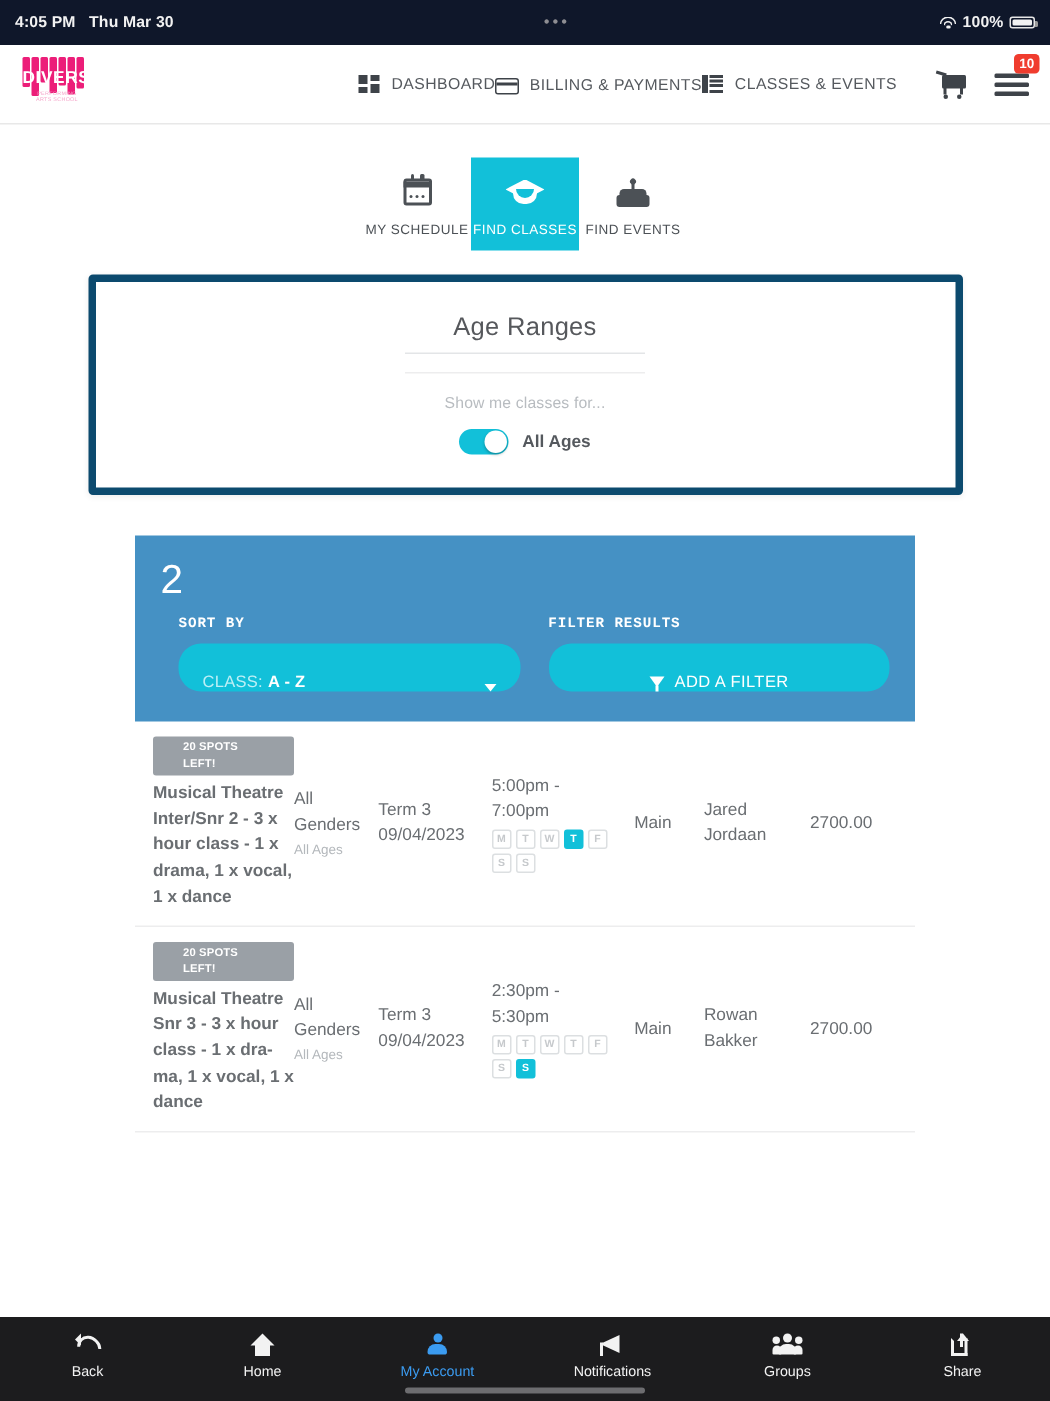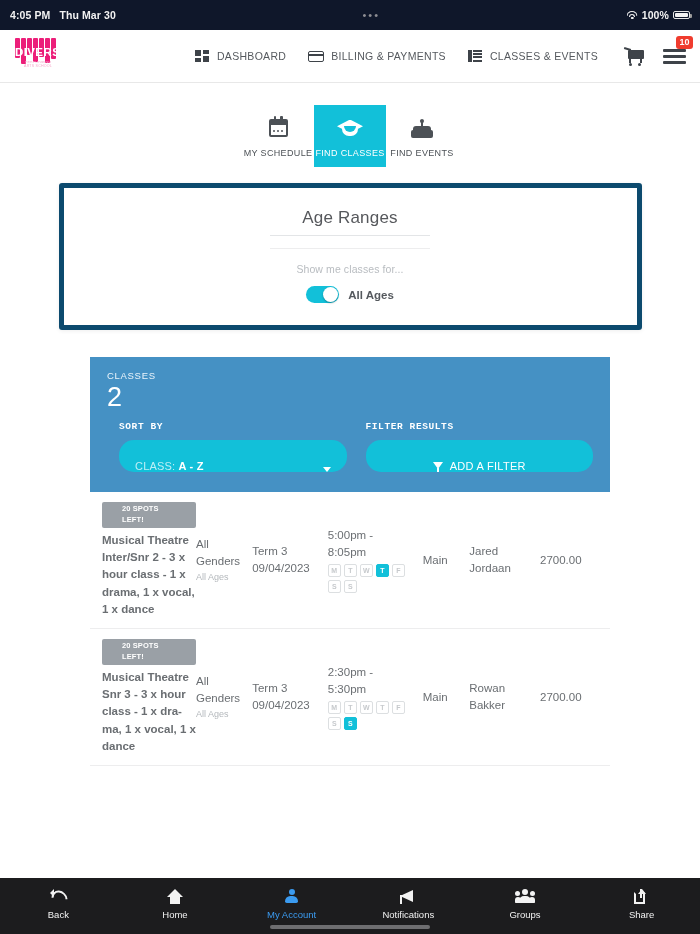--- a/index.html
+++ b/index.html
@@ -51,21 +51,21 @@
     font-size: 11.5px; font-weight: 800; letter-spacing: .4px;
     color: #fff; text-align: center; font-family: "Liberation Sans", sans-serif;
     -webkit-text-stroke: 0;
   }
   .logo .sub {
     position:absolute; left: 6px; top: 24px; width: 36px; height: 7px;
     font-size: 3.6px; color: #f5a8cb; letter-spacing: .2px; line-height: 3.6px; text-align:center;
     overflow: hidden;
   }
 
-  .nav { margin-left: auto; display: flex; align-items: flex-start; gap: 22px; }
+  .nav { margin-left: auto; display: flex; align-items: flex-end; }
   .nav-item { display: flex; align-items: center; gap: 7px; cursor: pointer; }
   .nav-item .lbl { font-size: 10.5px; color: #55595e; letter-spacing: .3px; white-space: nowrap; }
   .ic { width: 15px; height: 13px; position: relative; flex: 0 0 auto; }
   
   .ic-dash i { position:absolute; background:#3e4349; }
   .ic-dash i:nth-child(1){left:0;top:0;width:6px;height:6px;}
   .ic-dash i:nth-child(2){left:8px;top:0;width:6px;height:4px;}
   .ic-dash i:nth-child(3){left:0;top:8px;width:6px;height:4px;}
   .ic-dash i:nth-child(4){left:8px;top:6px;width:6px;height:6px;}
   
@@ -358,21 +358,20 @@
     <div class="hint">Show me classes for...</div>
     <div class="toggle-row">
       <div class="switch">
           <span class="knob"></span>
         </div>
       <span class="tlbl">All Ages</span>
     </div>
   </div>
 
   <div class="panel">
-    <div class="ttl">CLASSES</div>
     <div class="count">2</div>
     <div class="ctrls">
       <div class="ctrl">
         <div class="clbl">SORT BY</div>
         <div class="pill">
           <span class="txt"><span>CLASS: </span><b>A - Z</b></span>
           <span class="caret"></span>
         </div>
       </div>
       <div class="ctrl">
@@ -395,21 +394,21 @@
       <div class="cell c-for">
         <div>All Genders</div>
         <div class="sub-lbl">All Ages</div>
       </div>
       <div class="cell c-sess">
         <div>Term 3</div>
         <div>09/04/2023</div>
       </div>
       <div class="cell c-when">
         <div class="when-time">5:00pm -</div>
-        <div class="when-time">8:05pm</div>
+        <div class="when-time">7:00pm</div>
         <div class="days">
           <span class="day">M</span>
           <span class="day">T</span>
           <span class="day">W</span>
           <span class="day on">T</span>
           <span class="day">F</span>
           <span class="day">S</span>
           <span class="day">S</span>
         </div>
       </div>

